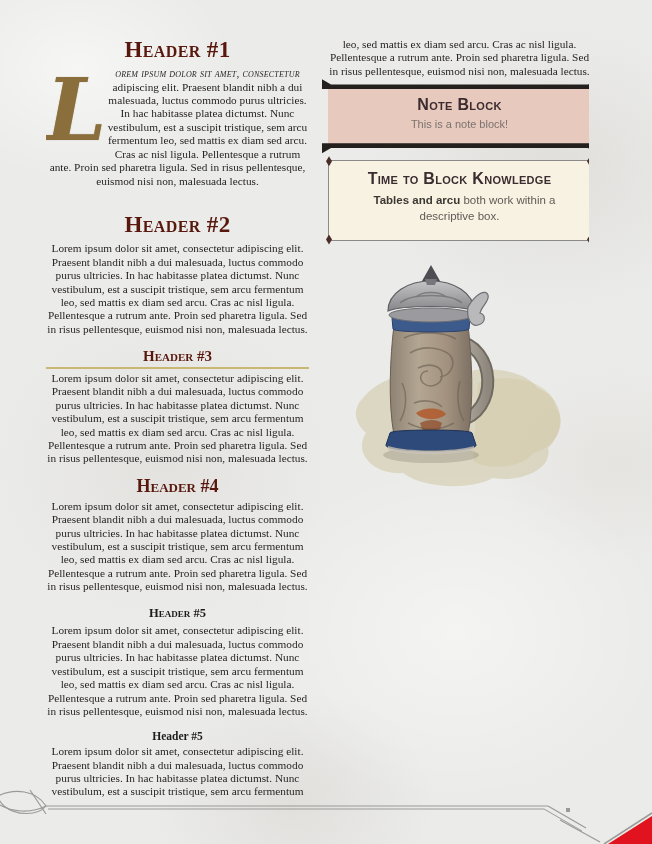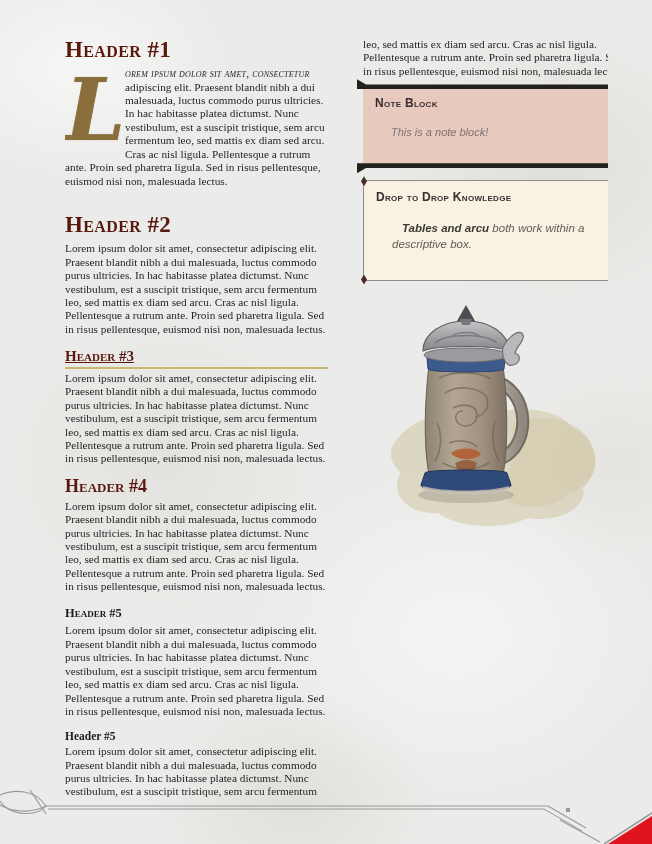--- a/index.html
+++ b/index.html
@@ -12,37 +12,37 @@
     background-image:
       radial-gradient(ellipse 220px 160px at 12% 8%,  rgba(255,255,255,.55), rgba(255,255,255,0) 70%),
       radial-gradient(ellipse 260px 200px at 85% 20%, rgba(210,208,204,.45), rgba(210,208,204,0) 70%),
       radial-gradient(ellipse 240px 220px at 25% 55%, rgba(214,212,208,.40), rgba(214,212,208,0) 70%),
       radial-gradient(ellipse 300px 240px at 70% 75%, rgba(255,255,255,.45), rgba(255,255,255,0) 70%),
       radial-gradient(ellipse 200px 160px at 45% 95%, rgba(208,206,202,.40), rgba(208,206,202,0) 70%),
       radial-gradient(ellipse 180px 140px at 95% 55%, rgba(222,220,216,.5),  rgba(222,220,216,0) 70%);
   }
 
   .columns {
-    position:absolute; left:65px; top:38px; width:543px; height:766px;
-    display:flex; gap:35px; overflow:hidden;
+    position:absolute; left:46px; top:38px; width:543px; height:766px;
+    display:flex; gap:19px; overflow:hidden;text-align:center;
   }
   .col { width:263px; flex:0 0 263px; }
 
   h1,h2,h3,h4,h5,h6 { font-family:"Liberation Serif", serif; }
 
   .h-big {
     font-variant:small-caps; font-weight:700; color:#58180D;
     font-size:23px; line-height:1.05; letter-spacing:.4px; margin:0 0 5px 0;
   }
   .h-big.second { margin-top:25px; }
 
   .h3 {
     font-variant:small-caps; font-weight:700; color:#58180D;
     font-size:15px; line-height:1.1; margin:12px 0 3px 0;
-    border-bottom:2px solid #c9b871; padding-bottom:2px;text-decoration:underline;
+    border-bottom:2px solid #c9b871; padding-bottom:2px;
   }
   .h4 {
     font-variant:small-caps; font-weight:700; color:#58180D;
     font-size:18px; line-height:1.1; margin:11px 0 3px 0;
   }
   .h5 {
     font-variant:small-caps; font-weight:700; color:#1d1c1a;
     font-size:12.5px; line-height:1.1; margin:13px 0 4px 0;
   }
   .h6 {
@@ -69,24 +69,24 @@
     position:relative; background:#e7c9bd; margin:10px 0 16px 0;
     padding:8px 12px 10px 12px;
   }
   .note-bar { position:absolute; left:-6px; right:-6px; height:10px; background:#24201e; }
   .note-bar.top { top:-9px;
     clip-path:polygon(0 0, 9px 52%, calc(100% - 9px) 52%, 100% 0, 100% 100%, 0 100%); }
   .note-bar.bottom { bottom:-9px;
     clip-path:polygon(0 100%, 9px 48%, calc(100% - 9px) 48%, 100% 100%, 100% 0, 0 0); }
   .box-title {
     font-family:"Liberation Sans", sans-serif; font-variant:small-caps;
-    font-weight:700; font-size:12px; color:#3a2c2f; margin:0 0 2px 0; letter-spacing:.3px;
+    font-weight:700; font-size:16px; color:#3a2c2f; margin:0 0 2px 0; letter-spacing:.3px;
   }
   .note-body, .desc-line {
-    font-family:"Liberation Sans", sans-serif; font-size:11px; color:#7b7370; margin:16px;font-style:italic;
+    font-family:"Liberation Sans", sans-serif; font-size:11px; color:#7b7370; margin:4px;
   }
 
   
   .descriptive {
     position:relative; background:#f8f2e3; border:1px solid #8a8a88;
     margin:0 0 18px 0; padding:9px 12px 11px 12px;
   }
   .corner {
     position:absolute; width:6px; height:10px; background:#4a2c28;
     clip-path:polygon(50% 0, 100% 50%, 50% 100%, 0 50%);
@@ -141,21 +141,21 @@
         <div class="note-bar bottom"></div>
         <p class="box-title">Note Block</p>
         <p class="note-body">This is a note block!</p>
       </div>
 
       <div class="descriptive">
         <span class="corner tl"></span>
         <span class="corner tr"></span>
         <span class="corner bl"></span>
         <span class="corner br"></span>
-        <p class="box-title">Drop to Drop Knowledge</p>
+        <p class="box-title">Time to Block Knowledge</p>
         <p class="desc-line indent"><span class="desc-bold">Tables and arcu</span><span> both work within a descriptive box.</span></p>
       </div>
 
       <div class="stein-wrap">
         <svg width="263" height="250" viewBox="0 0 263 250">
           <defs>
             <linearGradient id="bodyGrad" x1="0" y1="0" x2="1" y2="0">
               <stop offset="0" stop-color="#8e8273"></stop>
               <stop offset="0.35" stop-color="#b3a693"></stop>
               <stop offset="0.7" stop-color="#a2917e"></stop>

